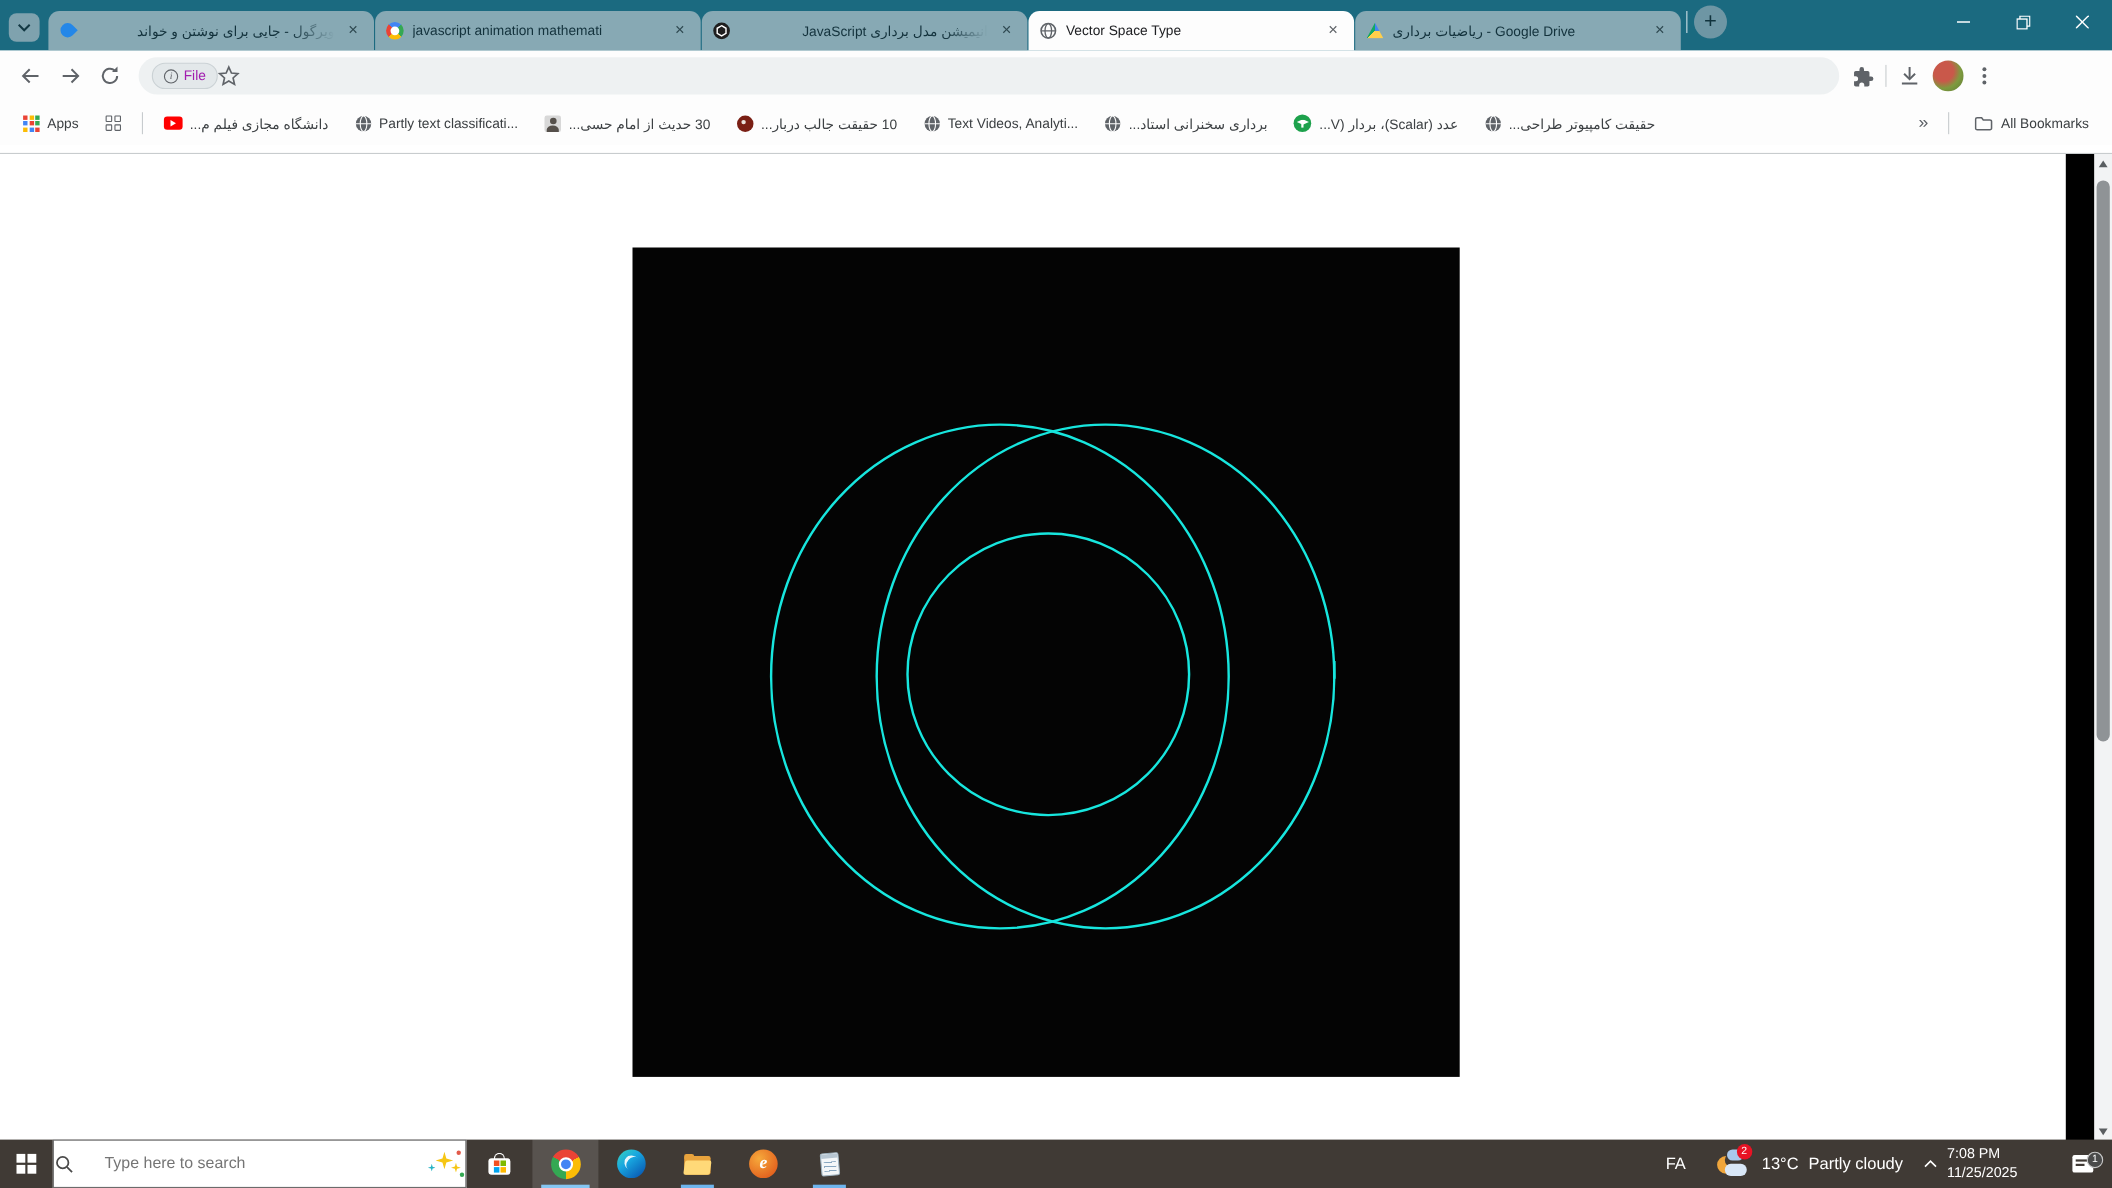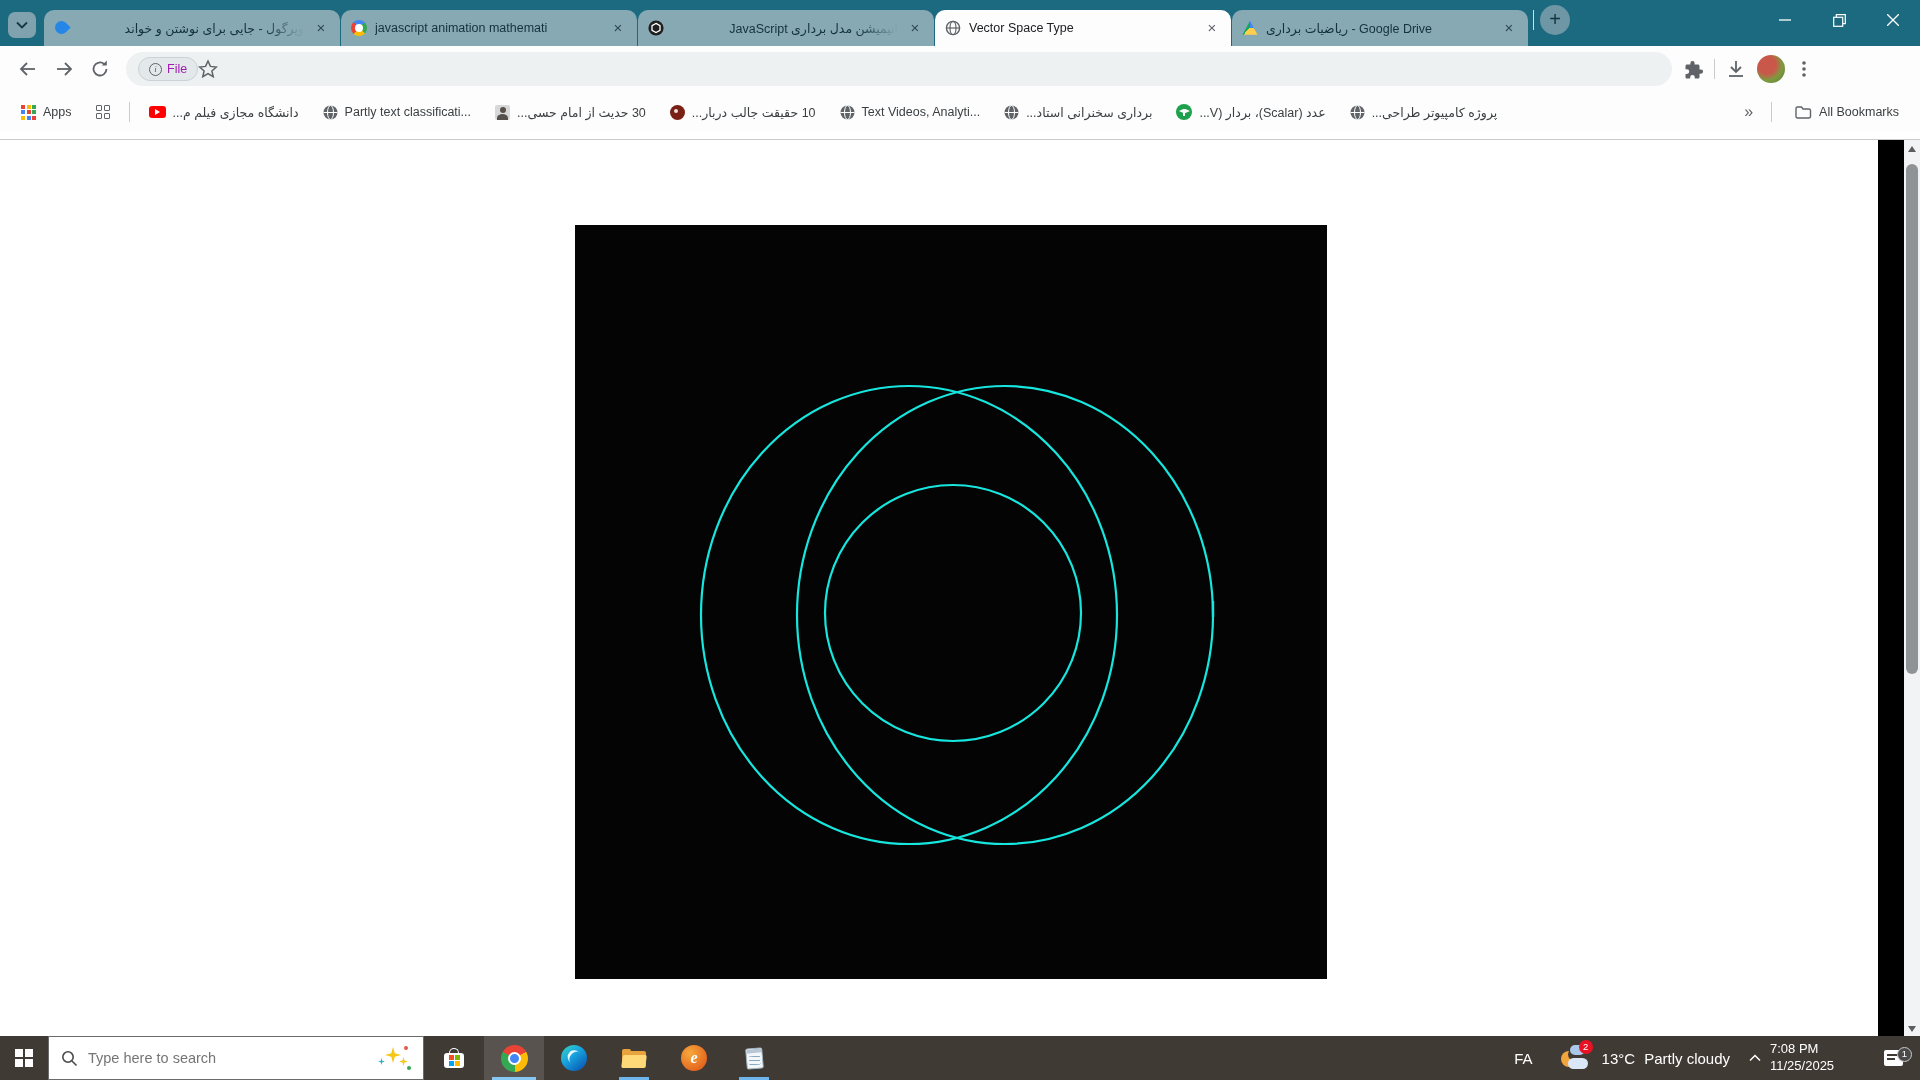--- a/index.html
+++ b/index.html
@@ -79,21 +79,21 @@
   .sb-thumb { position:absolute; left:2px; top:24px; width:12px; height:510px;
     border-radius:6px; background:#8F9396; }
 
   
   .taskbar { position:absolute; left:0; bottom:0; width:1920px; height:44px;
     background:#403A35; display:flex; align-items:stretch; color:#fff; }
   .tb-start { width:48px; display:flex; align-items:center; justify-content:center; }
   .win-logo { display:grid; grid-template-columns:8px 8px; grid-template-rows:8px 8px; gap:1.5px; }
   .win-logo span { background:#fff; }
   .tb-search { width:376px; background:#FFFFFF; border:1px solid #6B6B6B; display:flex;
-    align-items:center; gap:10px; padding:0 12px; }
+    align-items:center; gap:28px; padding:0 1px; }
   .tb-search input { border:none; outline:none; font-size:14.5px; color:#3B3B3B;
     flex:1; background:transparent; font-family:inherit; }
   .sparkles { position:relative; width:34px; height:26px; flex:none; }
   .star4 { position:absolute; clip-path:polygon(50% 0%,61% 39%,100% 50%,61% 61%,50% 100%,39% 61%,0% 50%,39% 39%); }
   .tb-apps { display:flex; }
   .tb-app { width:60px; display:flex; align-items:center; justify-content:center; position:relative; }
   .tb-app.running::after { content:""; position:absolute; bottom:0; left:15px; width:30px;
     height:3px; background:#6EB5EE; }
   .tb-app.active-app { background:rgba(255,255,255,0.13); }
   .tb-app.active-app::after { left:8px; width:44px; background:#85C6F2; }
@@ -384,21 +384,21 @@
   <div class="bm">
     <span class="ico-gradcap"></span>
     <span dir="auto">عدد (Scalar)، بردار (V...</span>
   </div>
   <div class="bm">
     <svg width="15" height="15">
         <circle cx="7.5" cy="7.5" r="7" fill="#5F6368"></circle>
         <ellipse cx="7.5" cy="7.5" rx="3" ry="7" fill="none" stroke="#fff" stroke-width="1"></ellipse>
         <line x1="0.5" y1="7.5" x2="14.5" y2="7.5" stroke="#fff" stroke-width="1"></line>
       </svg>
-    <span dir="auto">پروژه کامپیوتر طراحی...</span>
+    <span dir="auto">حقیقت کامپیوتر طراحی...</span>
   </div>
 
   <div class="bm-right">
     <span class="bm-overflow">»</span>
     <span class="bm-sep"></span>
     <div class="bm">
       <svg width="17" height="14">
           <path d="M1 3.5 a1.5 1.5 0 0 1 1.5-1.5 h4 l1.5 2 h6 a1.5 1.5 0 0 1 1.5 1.5 v6 a1.5 1.5 0 0 1 -1.5 1.5 h-11.5 a1.5 1.5 0 0 1 -1.5 -1.5 z" fill="none" stroke="#5F6368" stroke-width="1.4"></path>
         </svg>
       <span>All Bookmarks</span>

